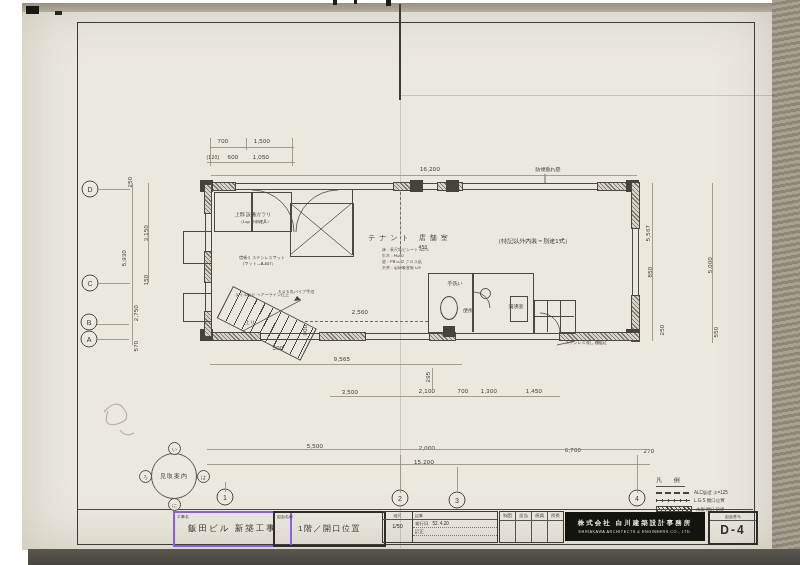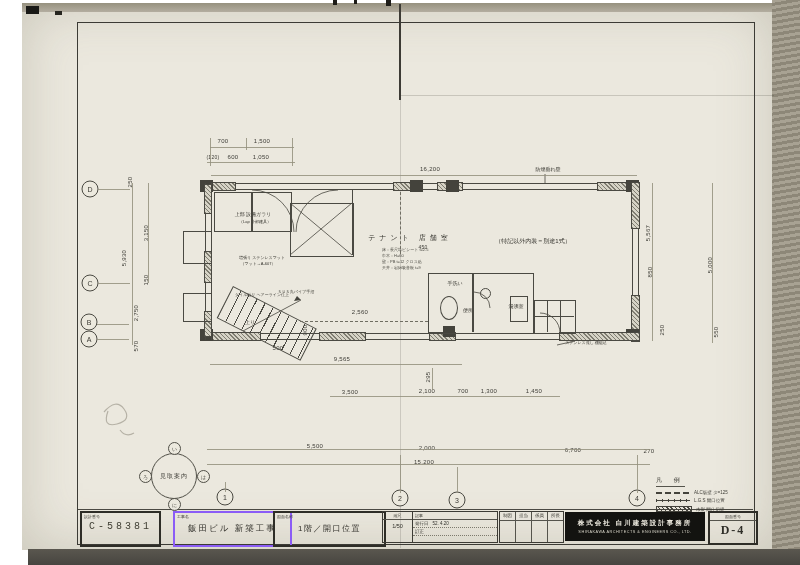--- a/index.html
+++ b/index.html
@@ -88,21 +88,21 @@
   .apcell{flex:1;border-left:1px solid #55544c;font-size:4.5px;text-align:center;padding-top:1px;
           position:relative;}
   .apcell:first-child{border-left:none;}
   .apcell::after{content:"";position:absolute;left:0;right:0;top:8px;border-top:1px solid #55544c;}
   .tb-company{left:565px;top:512px;width:140px;height:29px;background:#131310;color:#efece1;
               display:flex;flex-direction:column;align-items:center;justify-content:center;}
   .tb-company .jp{font-size:6.5px;font-weight:bold;letter-spacing:2px;}
   .tb-company .en{font-size:3.8px;letter-spacing:.5px;margin-top:2px;color:#d8d5c8;}
   .tb-dwg{left:708px;top:511px;width:46px;height:30px;border:2px solid #2e2d27;text-align:center;}
   .tb-dwg .hd{border-bottom:1px solid #55544c;padding:1px 0;}
-  .tb-dwg .val{font-size:12px;letter-spacing:2px;font-weight:bold;margin-top:2px;color:#2f2e28;font-family:Liberation Serif, serif;}
+  .tb-dwg .val{font-size:12px;letter-spacing:2px;font-weight:bold;margin-top:2px;color:#2f2e28;}
   svg.ovl{position:absolute;inset:0;pointer-events:none;}
 </style>
 </head>
 <body>
 
 <div class="page">
 
   <div class="paper"></div>
   <div class="topband"></div>
   <div class="rightstrip"></div>
@@ -287,24 +287,20 @@
       </div><div class="lrow">
         <span class="lg"></span>
         <span class="lt">木製 間仕切壁</span>
       </div></div>
 
   <div class="compass">
     <span><span class="sat">い</span><span class="sat">ろ</span><span class="sat">は</span><span class="sat">に</span></span>
     <div class="ccenter">見取案内</div>
   </div>
 
-  <div class="tb tb-design">
-    <div class="hd">設計番号</div>
-    <div class="val">C-58381</div>
-  </div>
   <div class="tb tb-project">
     <div class="hd">工事名</div>
     <div class="val">飯田ビル 新築工事</div>
   </div>
   <div class="tb tb-drawing">
     <div class="hd">図面名称</div>
     <div class="val">1階／開口位置</div>
   </div>
   <div class="tb tb-scale">
     <div class="hd">縮尺</div>

